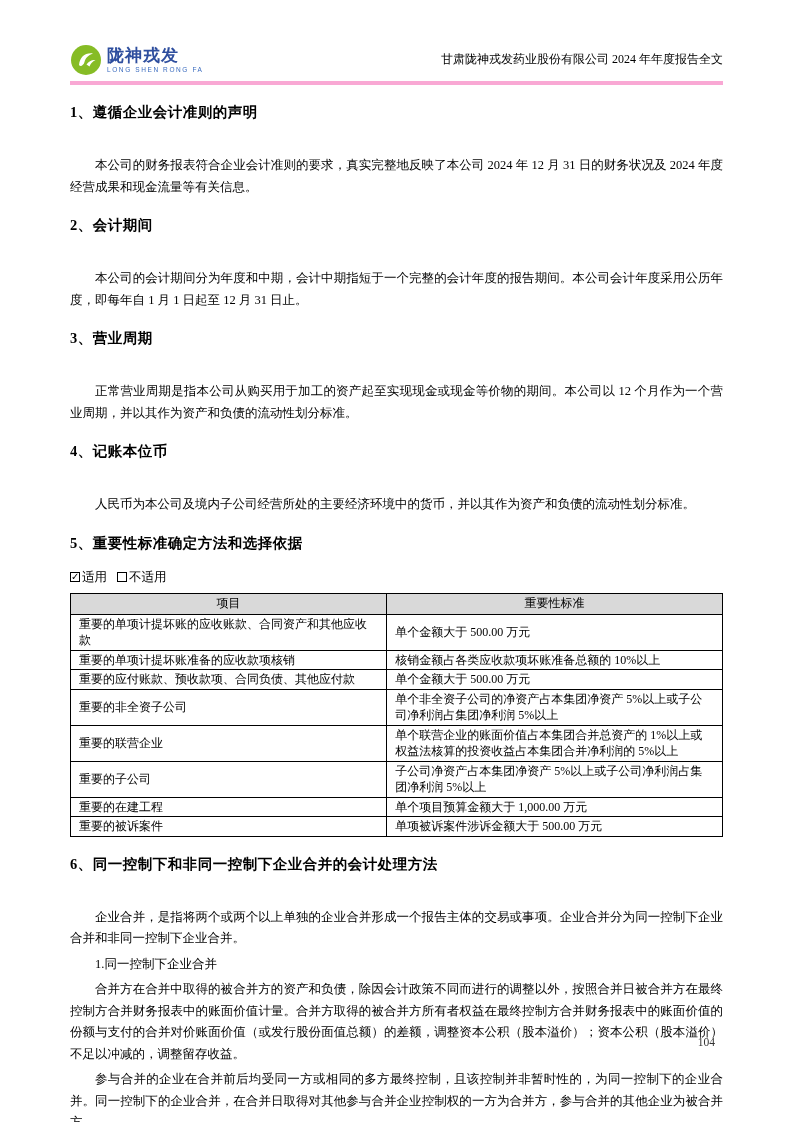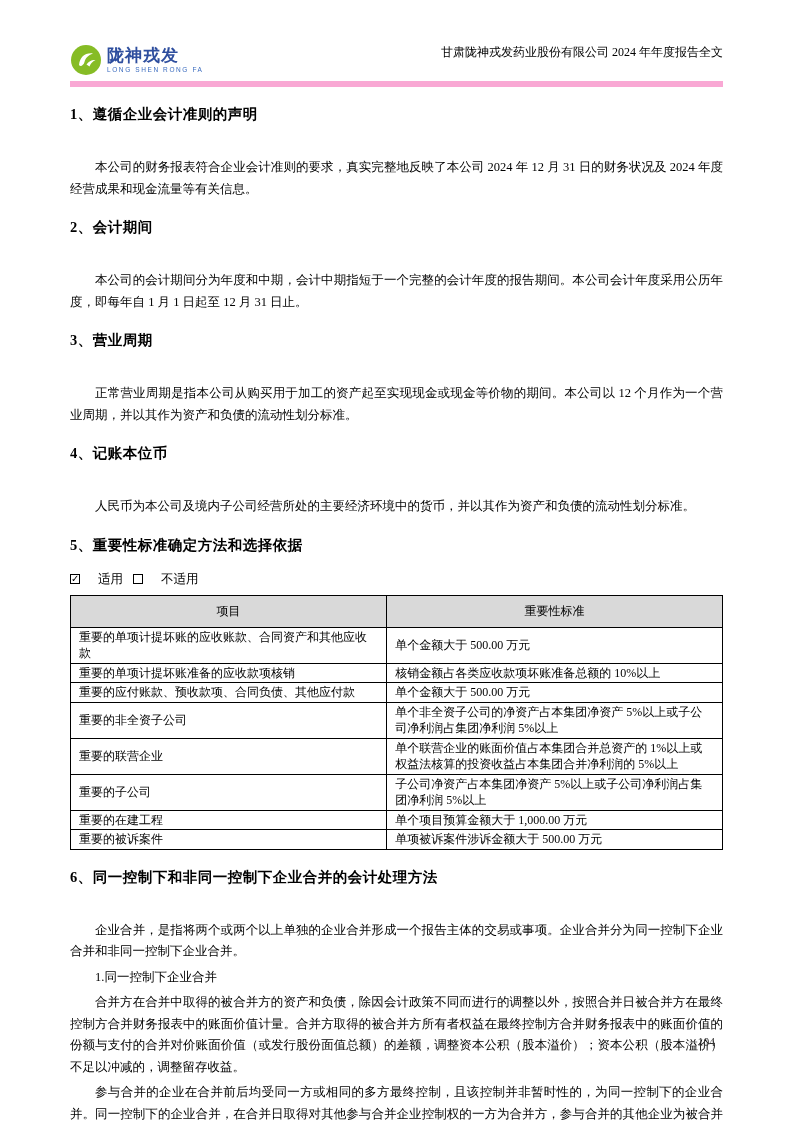--- a/index.html
+++ b/index.html
@@ -17,24 +17,24 @@
     position: absolute;
     left: 70px;
     right: 70px;
     top: 0;
   }
 
   
   .header {
     display: flex;
     justify-content: space-between;
-    align-items: flex-start;
+    align-items: center;
     padding-top: 44px;
     padding-bottom: 5px;
-    border-bottom: 6px solid #f9a8d4;
+    border-bottom: 4px solid #f9a8d4;
   }
   .logo { display: flex; align-items: center; gap: 5px; }
   .logo-mark { width: 32px; height: 32px; display: block; }
   .logo-texts { display: flex; flex-direction: column; line-height: 1; }
   .logo-name {
     font-family: "Liberation Sans", sans-serif;
     font-weight: bold;
     font-size: 17px;
     color: #2e4e9e;
     letter-spacing: 1px;
@@ -70,21 +70,21 @@
   .para.tight { margin-top: 4px; }
 
   
   .applicability {
     margin-top: 16px;
     font-size: 12.5px;
     display: flex;
     align-items: center;
     gap: 10px;
   }
-  .cb-item { display: flex; align-items: center; gap: 18px; }
+  .cb-item { display: flex; align-items: center; gap: 2px; }
   .cb {
     display: inline-block;
     width: 10px; height: 10px;
     border: 1px solid #000;
     position: relative;
   }
   .cb.checked::after {
     content: "\2713";
     font-family: "DejaVu Sans", sans-serif;
     font-size: 10px;
@@ -105,21 +105,21 @@
     border: 1px solid #000;
     padding: 1px 8px;
     line-height: 16.5px;
     vertical-align: middle;
     text-align: left;
   }
   table.materiality th {
     background: #d9d9d9;
     font-weight: normal;
     text-align: center;
-    height: 32px;
+    height: 21px;
   }
   table.materiality col.c1 { width: 48.5%; }
   table.materiality col.c2 { width: 51.5%; }
 
   
   .page-number {
     position: absolute;
     top: 1036px;
     right: 78px;
     font-size: 11.5px;

